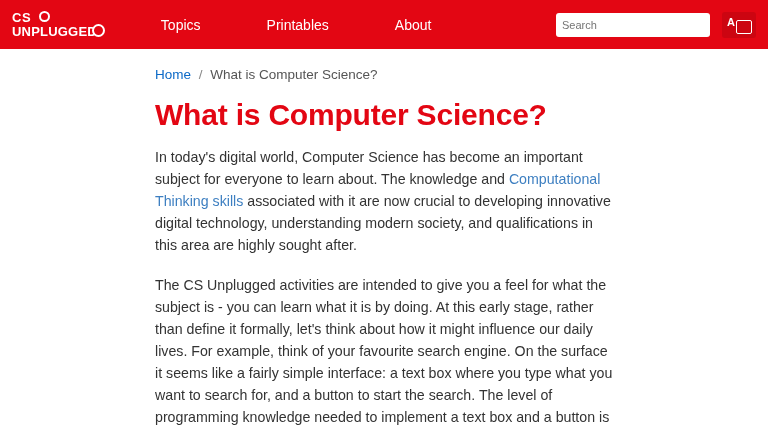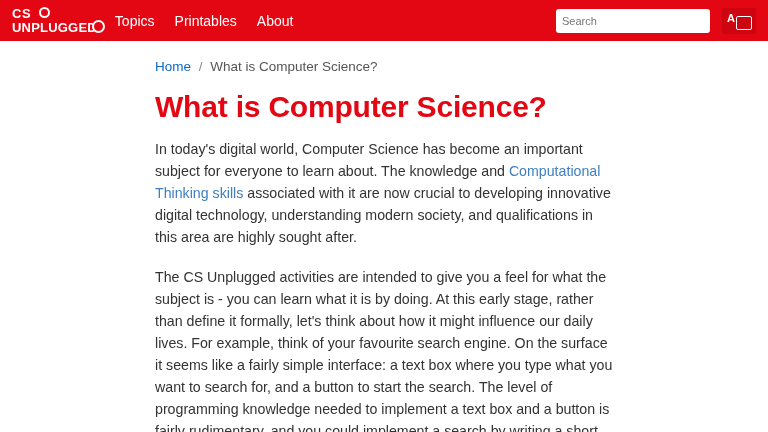--- a/index.html
+++ b/index.html
@@ -10,21 +10,21 @@
     width: 768px;
     height: 432px;
     overflow: hidden;
     background: #ffffff;
     font-family: "Liberation Sans", sans-serif;
     color: #222222;
   }
 
   
   .navbar {
-    height: 41px;
+    height: 49px;
     background: #e30613;
     display: flex;
     align-items: center;
     padding: 0 12px;
     box-sizing: border-box;
     position: relative;
   }
   .brand {
     display: flex;
     flex-direction: column;
@@ -69,20 +69,21 @@
   .nav-links {
     display: flex;
     align-items: center;
     gap: 20px;
   }
   .nav-link {
     color: #ffffff;
     font-size: 14px;
     text-decoration: none;
     cursor: pointer;
+    margin-left: 46px;
   }
   .nav-right {
     margin-left: auto;
     display: flex;
     align-items: center;
     gap: 12px;
     justify-content: flex-end;
   }
   .search-wrap {
     display: flex;

